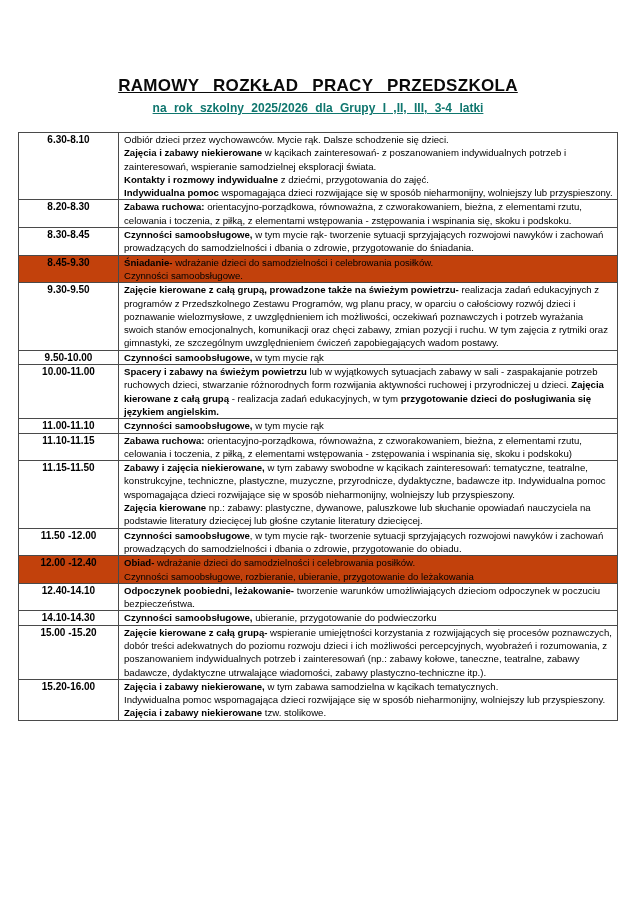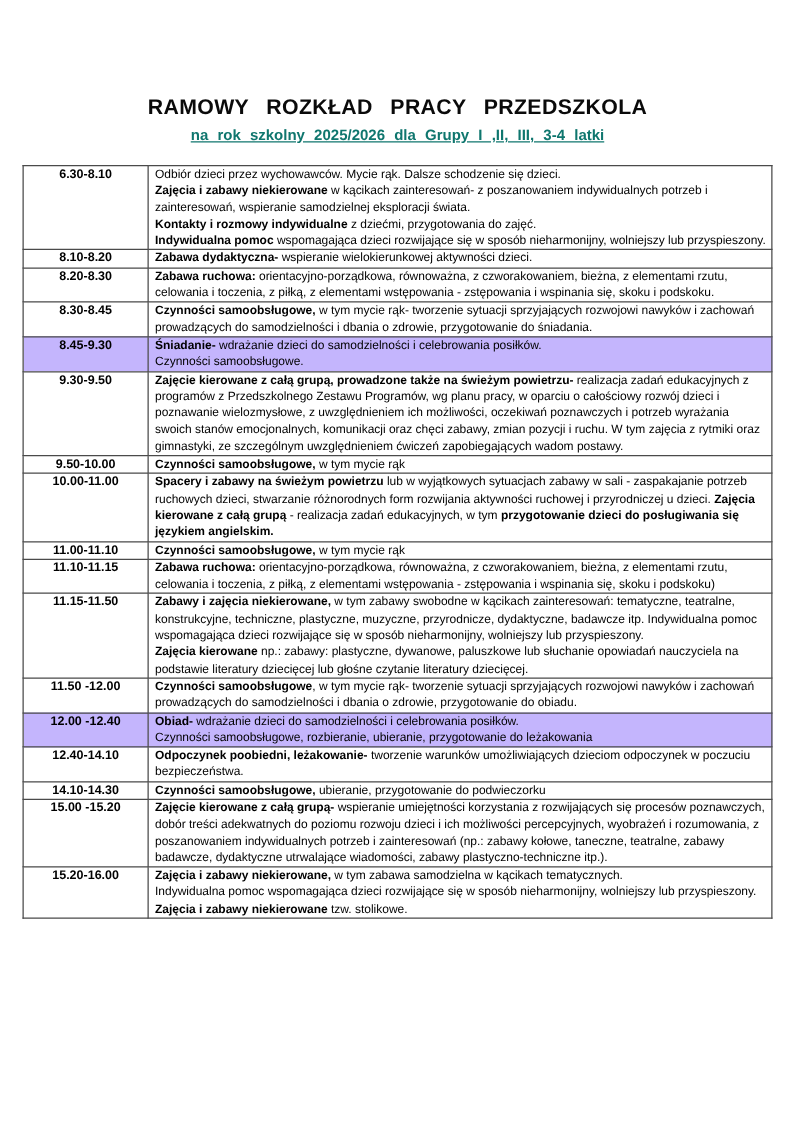--- a/index.html
+++ b/index.html
@@ -16,20 +16,21 @@
     background: #ffffff;
     overflow: hidden;
   }
   .doc-title {
     margin: 76px 0 0 0;
     text-align: center;
     font-size: 17px;
     font-weight: bold;
     letter-spacing: 0.3px;
     word-spacing: 9px;
+    text-decoration: underline;
     color: #0a0a0a;
   }
   .doc-subtitle {
     margin: 5px 0 0 0;
     text-align: center;
     font-size: 12px;
     font-weight: bold;
     word-spacing: 4px;
     text-decoration: underline;
     color: #0f766e;
@@ -54,43 +55,37 @@
     padding: 0 2px;
     white-space: nowrap;
   }
   td.desc {
     font-size: 9.6px;
     line-height: 13.3px;
     padding: 0 4px 0 5px;
     margin-left: 35px;
   }
   td.desc b { font-weight: bold; }
-  tr.shaded td { background: #c4b5fd; }
+  tr.shaded td { background: #c2410c; }
 </style>
 </head>
 <body>
 
 <div class="sheet">
   <h1 class="doc-title">RAMOWY ROZKŁAD PRACY PRZEDSZKOLA</h1>
   <h2 class="doc-subtitle">na rok szkolny 2025/2026 dla Grupy I ,II, III, 3-4 latki</h2>
   <table class="schedule">
     <tbody id="schedule-body">
         <tr>
           <td class="time">6.30-8.10</td>
           <td class="desc">
             <div><span>Odbiór dzieci przez wychowawców. Mycie rąk. Dalsze schodzenie się dzieci.</span></div>
             <div><b>Zajęcia i zabawy niekierowane</b><span> w kącikach zainteresowań- z poszanowaniem indywidualnych potrzeb i zainteresowań, wspieranie samodzielnej eksploracji świata.</span></div>
             <div><b>Kontakty i rozmowy indywidualne</b><span> z dziećmi, przygotowania do zajęć.</span></div>
             <div><b>Indywidualna pomoc</b><span> wspomagająca dzieci rozwijające się w sposób nieharmonijny, wolniejszy lub przyspieszony.</span></div>
-          </td>
-        </tr>
-        <tr>
-          <td class="time">8.10-8.20</td>
-          <td class="desc">
-            <div><b>Zabawa dydaktyczna-</b><span> wspieranie wielokierunkowej aktywności dzieci.</span></div>
           </td>
         </tr>
         <tr>
           <td class="time">8.20-8.30</td>
           <td class="desc">
             <div><b>Zabawa ruchowa:</b><span> orientacyjno-porządkowa, równoważna, z czworakowaniem, bieżna, z elementami rzutu, celowania i toczenia, z piłką, z elementami wstępowania - zstępowania i wspinania się, skoku i podskoku.</span></div>
           </td>
         </tr>
         <tr>
           <td class="time">8.30-8.45</td>

